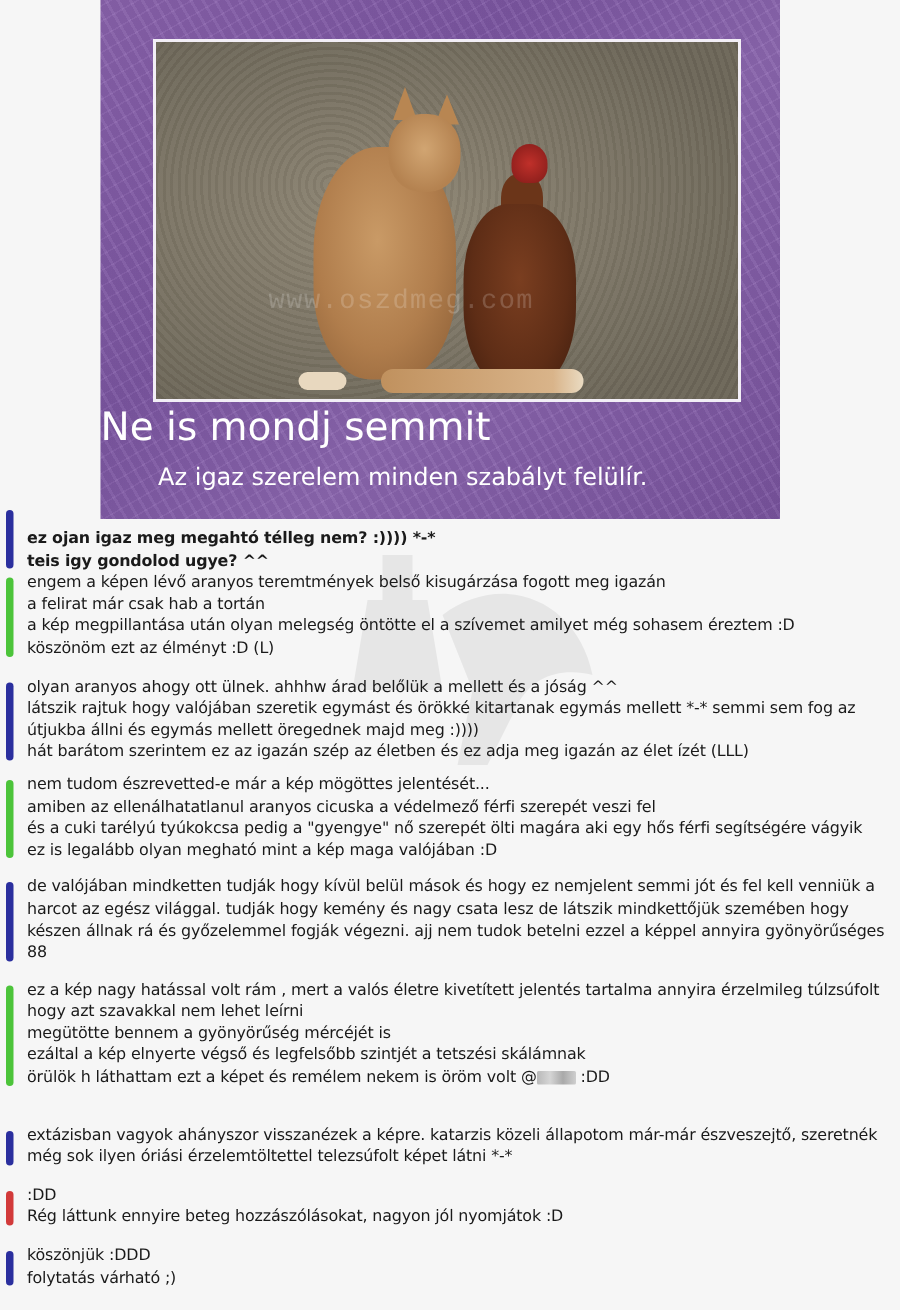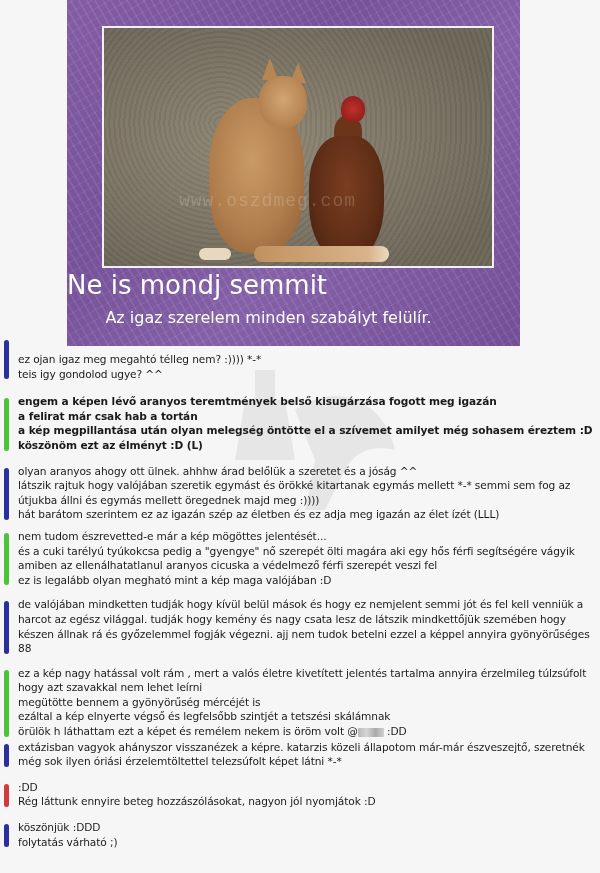--- a/index.html
+++ b/index.html
@@ -112,63 +112,63 @@
 </div>
 <div class="poster-title">Ne is mondj semmit</div>
 <div class="poster-subtitle">Az igaz szerelem minden szabályt felülír.</div>
 
 <svg class="bg-watermark" viewBox="0 0 190 170">
   <path d="M40 20 h20 v30 h-20z M30 50 h40 l10 60 h-60z M80 60 c40 -30 90 -10 100 40 c-20 -5 -40 0 -50 20 l-20 40 h-20 l10 -50z" fill="#000"></path>
 </svg>
 
 <div class="comments">
 
-  <div class="comment" style="padding-top:16px;">
+  <div class="comment" style="padding-top:16px;font-weight:bold;">
     <span class="bar" style="background:#2b2f9e;"></span>
     <span class="line">ez ojan igaz meg megahtó télleg nem? :)))) *-*</span>
     <span class="line">teis igy gondolod ugye? ^^</span>
   </div>
 
-  <div class="comment" style="margin-top:13px;font-weight:bold;">
+  <div class="comment" style="">
     <span class="bar" style="background:#4cc43a;"></span>
     <span class="line">engem a képen lévő aranyos teremtmények belső kisugárzása fogott meg igazán</span>
     <span class="line">a felirat már csak hab a tortán</span>
     <span class="line">a kép megpillantása után olyan melegség öntötte el a szívemet amilyet még sohasem éreztem :D</span>
     <span class="line">köszönöm ezt az élményt :D (L)</span>
   </div>
 
   <div class="comment" style="margin-top:11px;">
     <span class="bar" style="background:#2b2f9e;"></span>
-    <span class="line">olyan aranyos ahogy ott ülnek. ahhhw árad belőlük a szeretet és a jóság ^^</span>
+    <span class="line">olyan aranyos ahogy ott ülnek. ahhhw árad belőlük a mellett és a jóság ^^</span>
     <span class="line wrap">látszik rajtuk hogy valójában szeretik egymást és örökké kitartanak egymás mellett *-* semmi sem fog az útjukba állni és egymás mellett öregednek majd meg :))))</span>
     <span class="line">hát barátom szerintem ez az igazán szép az életben és ez adja meg igazán az élet ízét (LLL)</span>
   </div>
 
   <div class="comment" style="margin-top:7px;">
     <span class="bar" style="background:#4cc43a;"></span>
     <span class="line">nem tudom észrevetted-e már a kép mögöttes jelentését...</span>
+    <span class="line">amiben az ellenálhatatlanul aranyos cicuska a védelmező férfi szerepét veszi fel</span>
     <span class="line">és a cuki tarélyú tyúkokcsa pedig a "gyengye" nő szerepét ölti magára aki egy hős férfi segítségére vágyik</span>
-    <span class="line">amiben az ellenálhatatlanul aranyos cicuska a védelmező férfi szerepét veszi fel</span>
     <span class="line">ez is legalább olyan megható mint a kép maga valójában :D</span>
   </div>
 
   <div class="comment" style="margin-top:10px;">
     <span class="bar" style="background:#2b2f9e;"></span>
     <span class="line wrap">de valójában mindketten tudják hogy kívül belül mások és hogy ez nemjelent semmi jót és fel kell venniük a harcot az egész világgal. tudják hogy kemény és nagy csata lesz de látszik mindkettőjük szemében hogy készen állnak rá és győzelemmel fogják végezni. ajj nem tudok betelni ezzel a képpel annyira gyönyörűséges 88</span>
   </div>
 
   <div class="comment" style="margin-top:10px;">
     <span class="bar" style="background:#4cc43a;"></span>
     <span class="line wrap">ez a kép nagy hatással volt rám , mert a valós életre kivetített jelentés tartalma annyira érzelmileg túlzsúfolt hogy azt szavakkal nem lehet leírni</span>
     <span class="line">megütötte bennem a gyönyörűség mércéjét is</span>
     <span class="line">ezáltal a kép elnyerte végső és legfelsőbb szintjét a tetszési skálámnak</span>
     <span class="line"><span>örülök h láthattam ezt a képet és remélem nekem is öröm volt @</span><span class="redacted"></span><span> :DD</span></span>
   </div>
 
-  <div class="comment" style="margin-top:1px;">
+  <div class="comment" style="margin-top:24px;">
     <span class="bar" style="background:#2b2f9e;"></span>
     <span class="line wrap">extázisban vagyok ahányszor visszanézek a képre. katarzis közeli állapotom már-már észveszejtő, szeretnék még sok ilyen óriási érzelemtöltettel telezsúfolt képet látni *-*</span>
   </div>
 
   <div class="comment" style="margin-top:11px;">
     <span class="bar" style="background:#d23a3a;"></span>
     <span class="line">:DD</span>
     <span class="line">Rég láttunk ennyire beteg hozzászólásokat, nagyon jól nyomjátok :D</span>
   </div>
 

